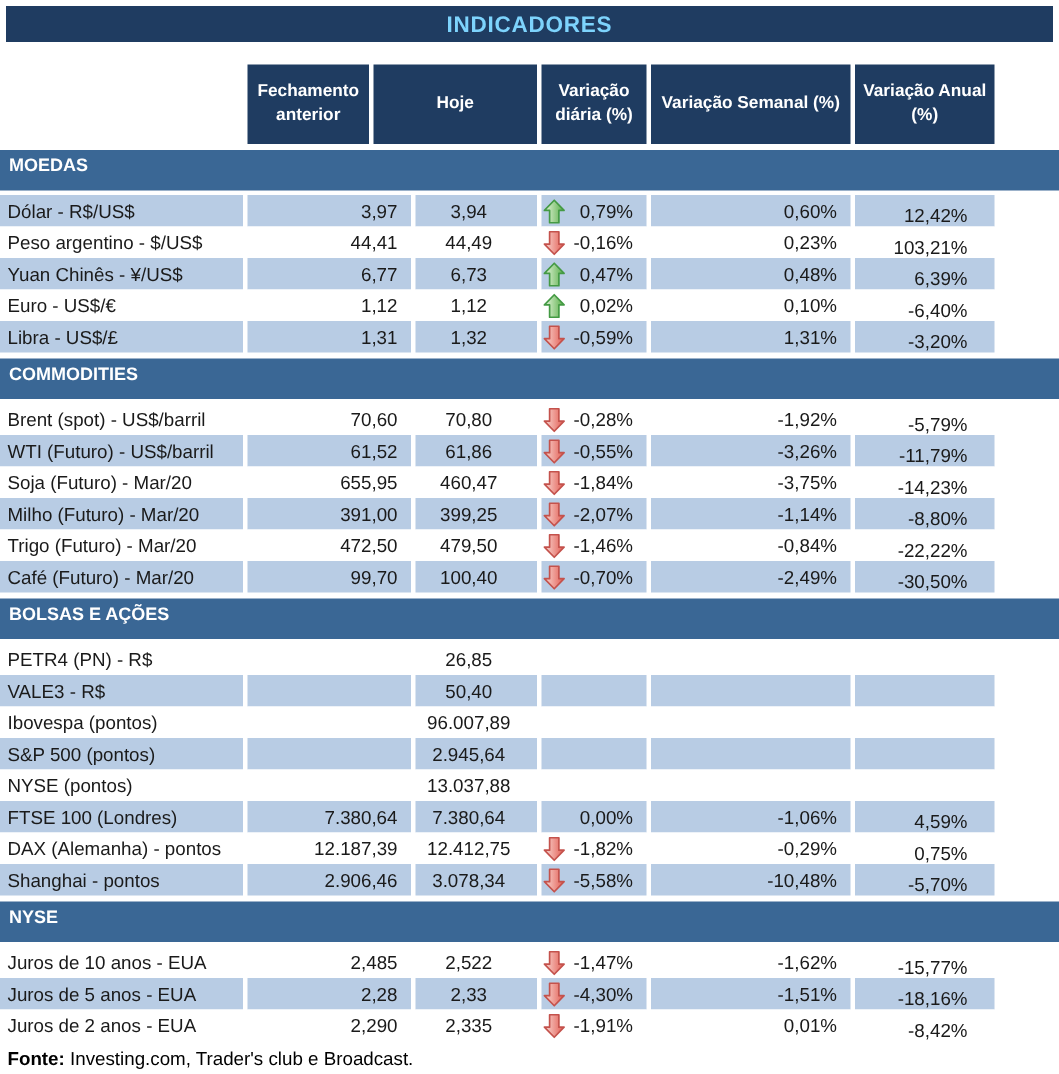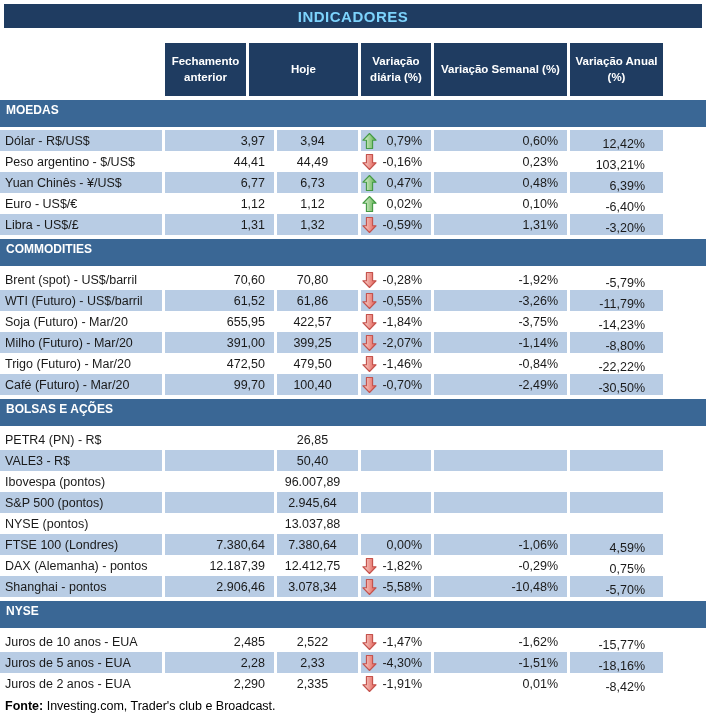--- a/index.html
+++ b/index.html
@@ -277,21 +277,21 @@
         </div>
       </div>
       <div class="row">
         <div class="cell c-label">
           <span>Soja (Futuro) - Mar/20</span>
         </div>
         <div class="cell c-hoje">
           <span>655,95</span>
         </div>
         <div class="cell c-fech">
-          <span>422,57</span>
+          <span>460,47</span>
         </div>
         <div class="cell c-dia">
           <span>-1,84%</span>
           <span class="arrow">
             <svg width="15" height="18" viewBox="0 0 16 18">
               <use href="#sym-down"></use>
             </svg>
           </span>
         </div>
         <div class="cell c-sem">

